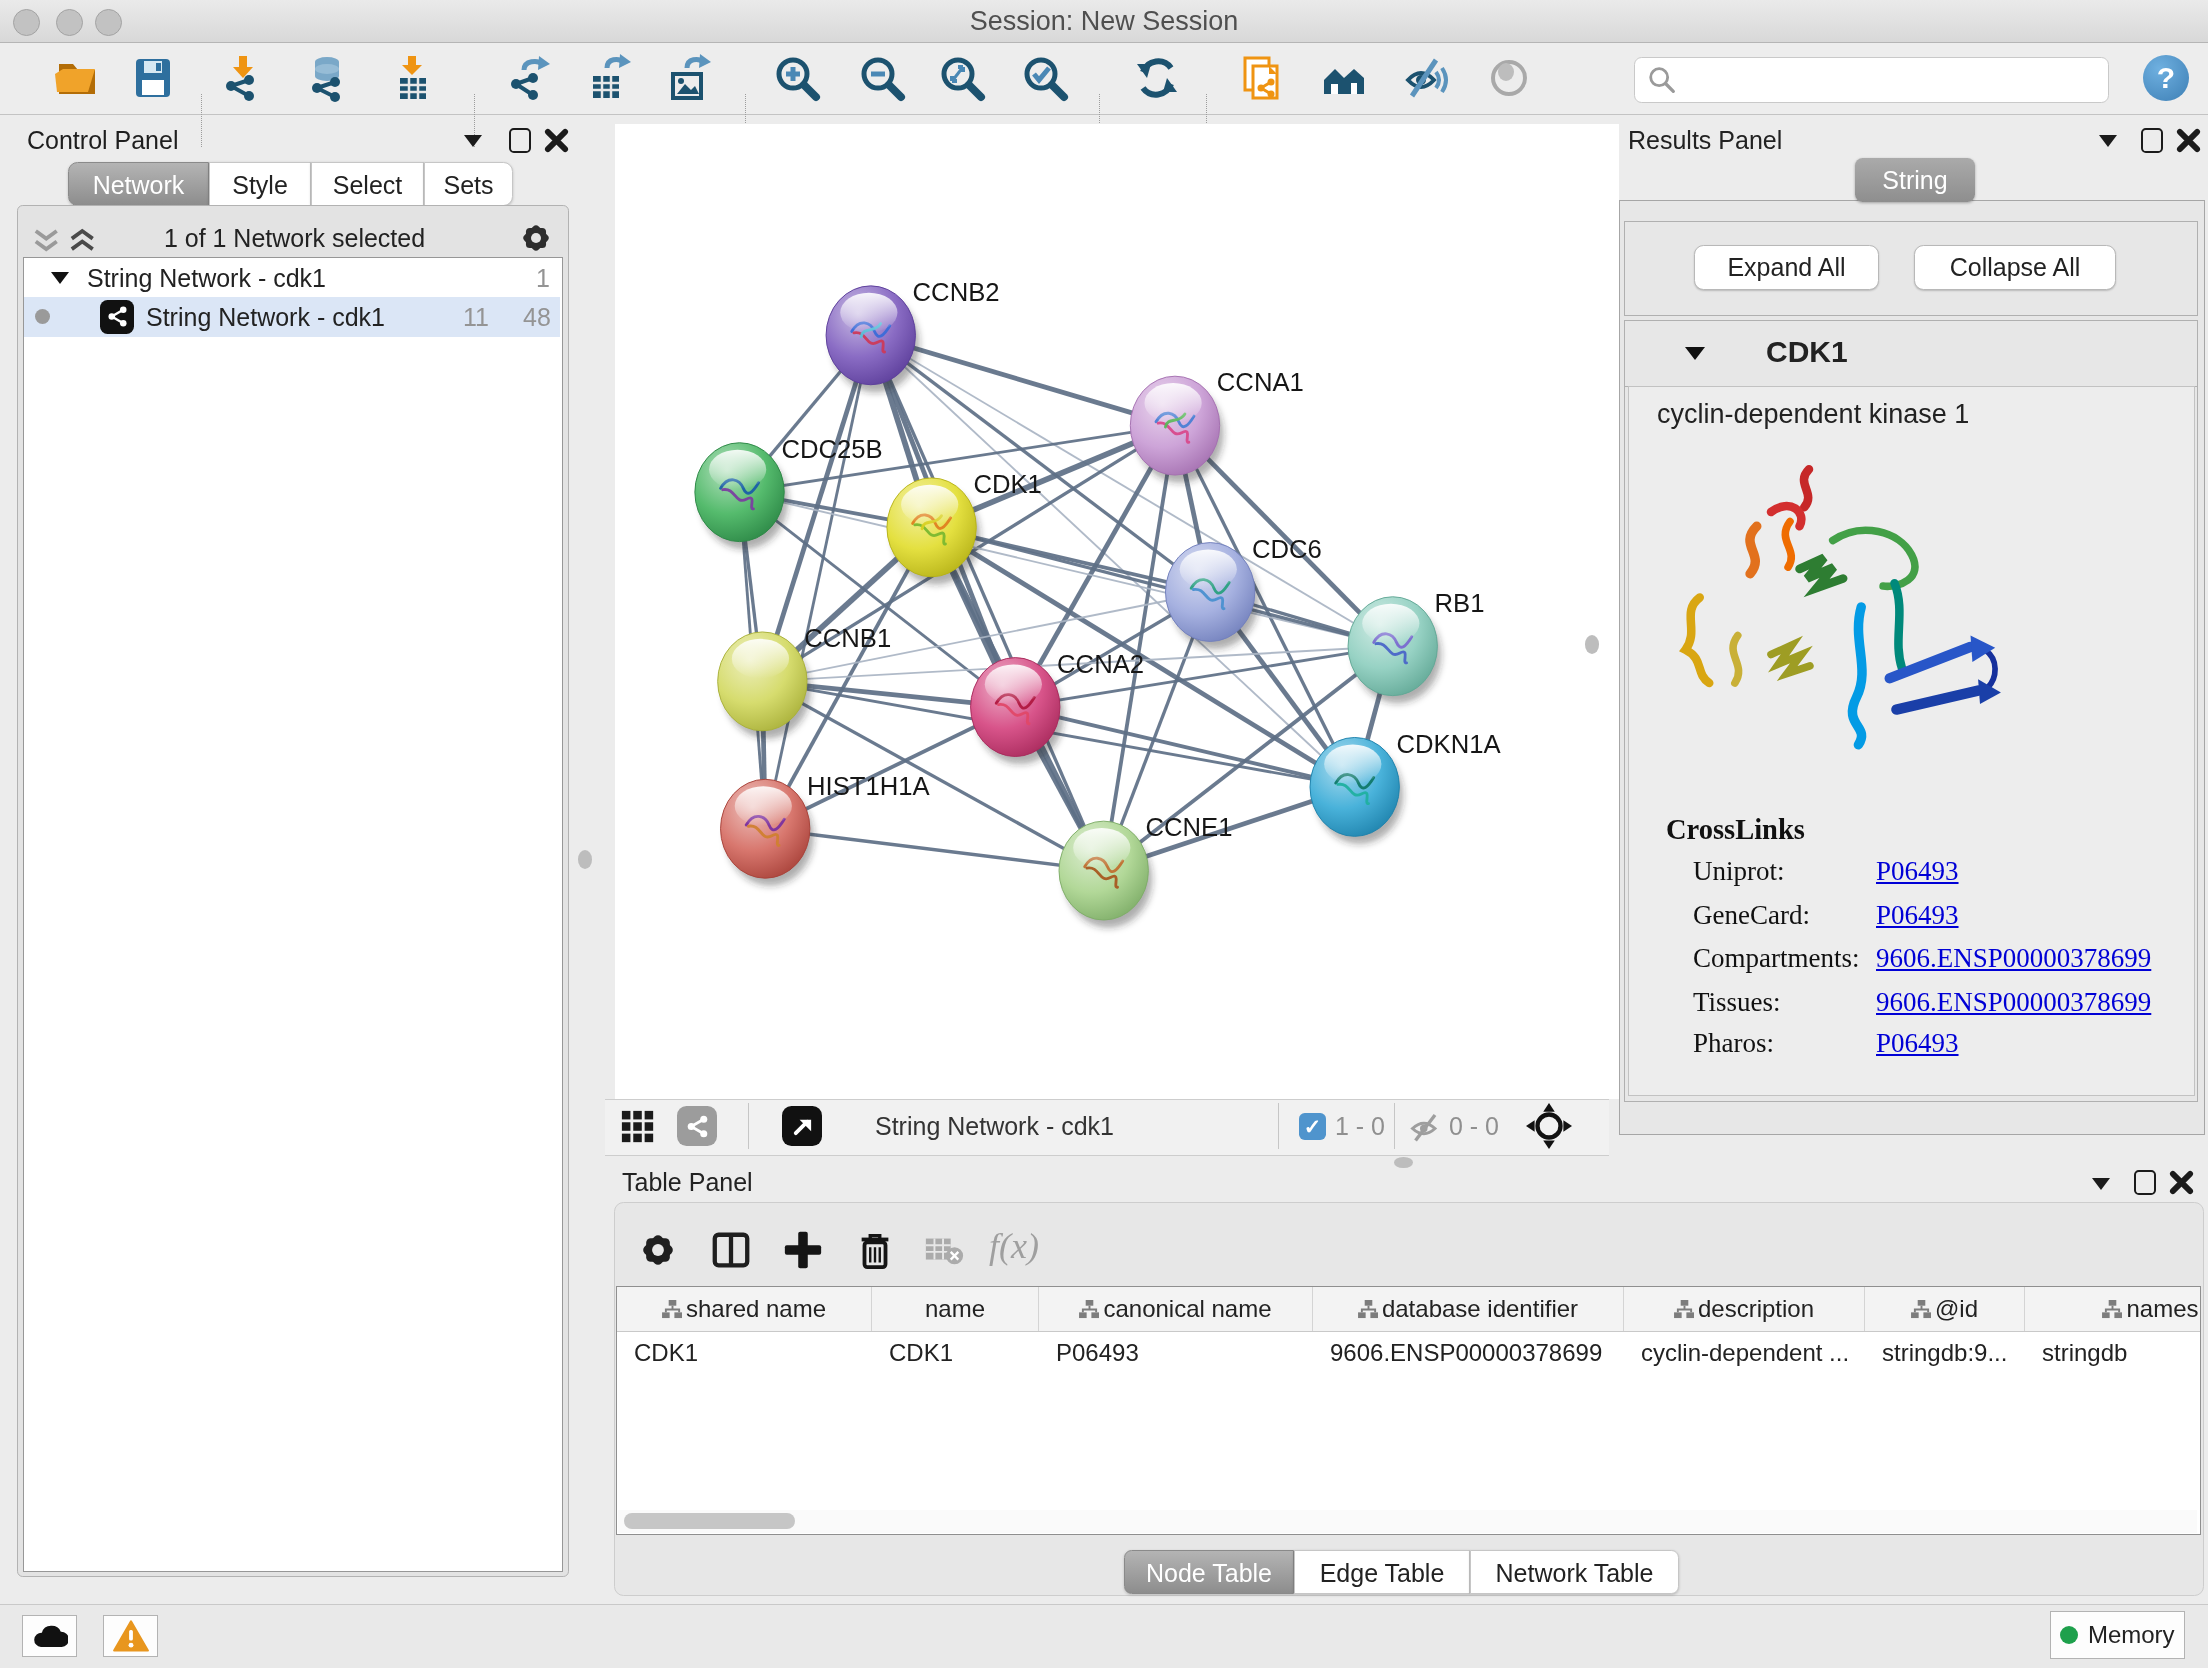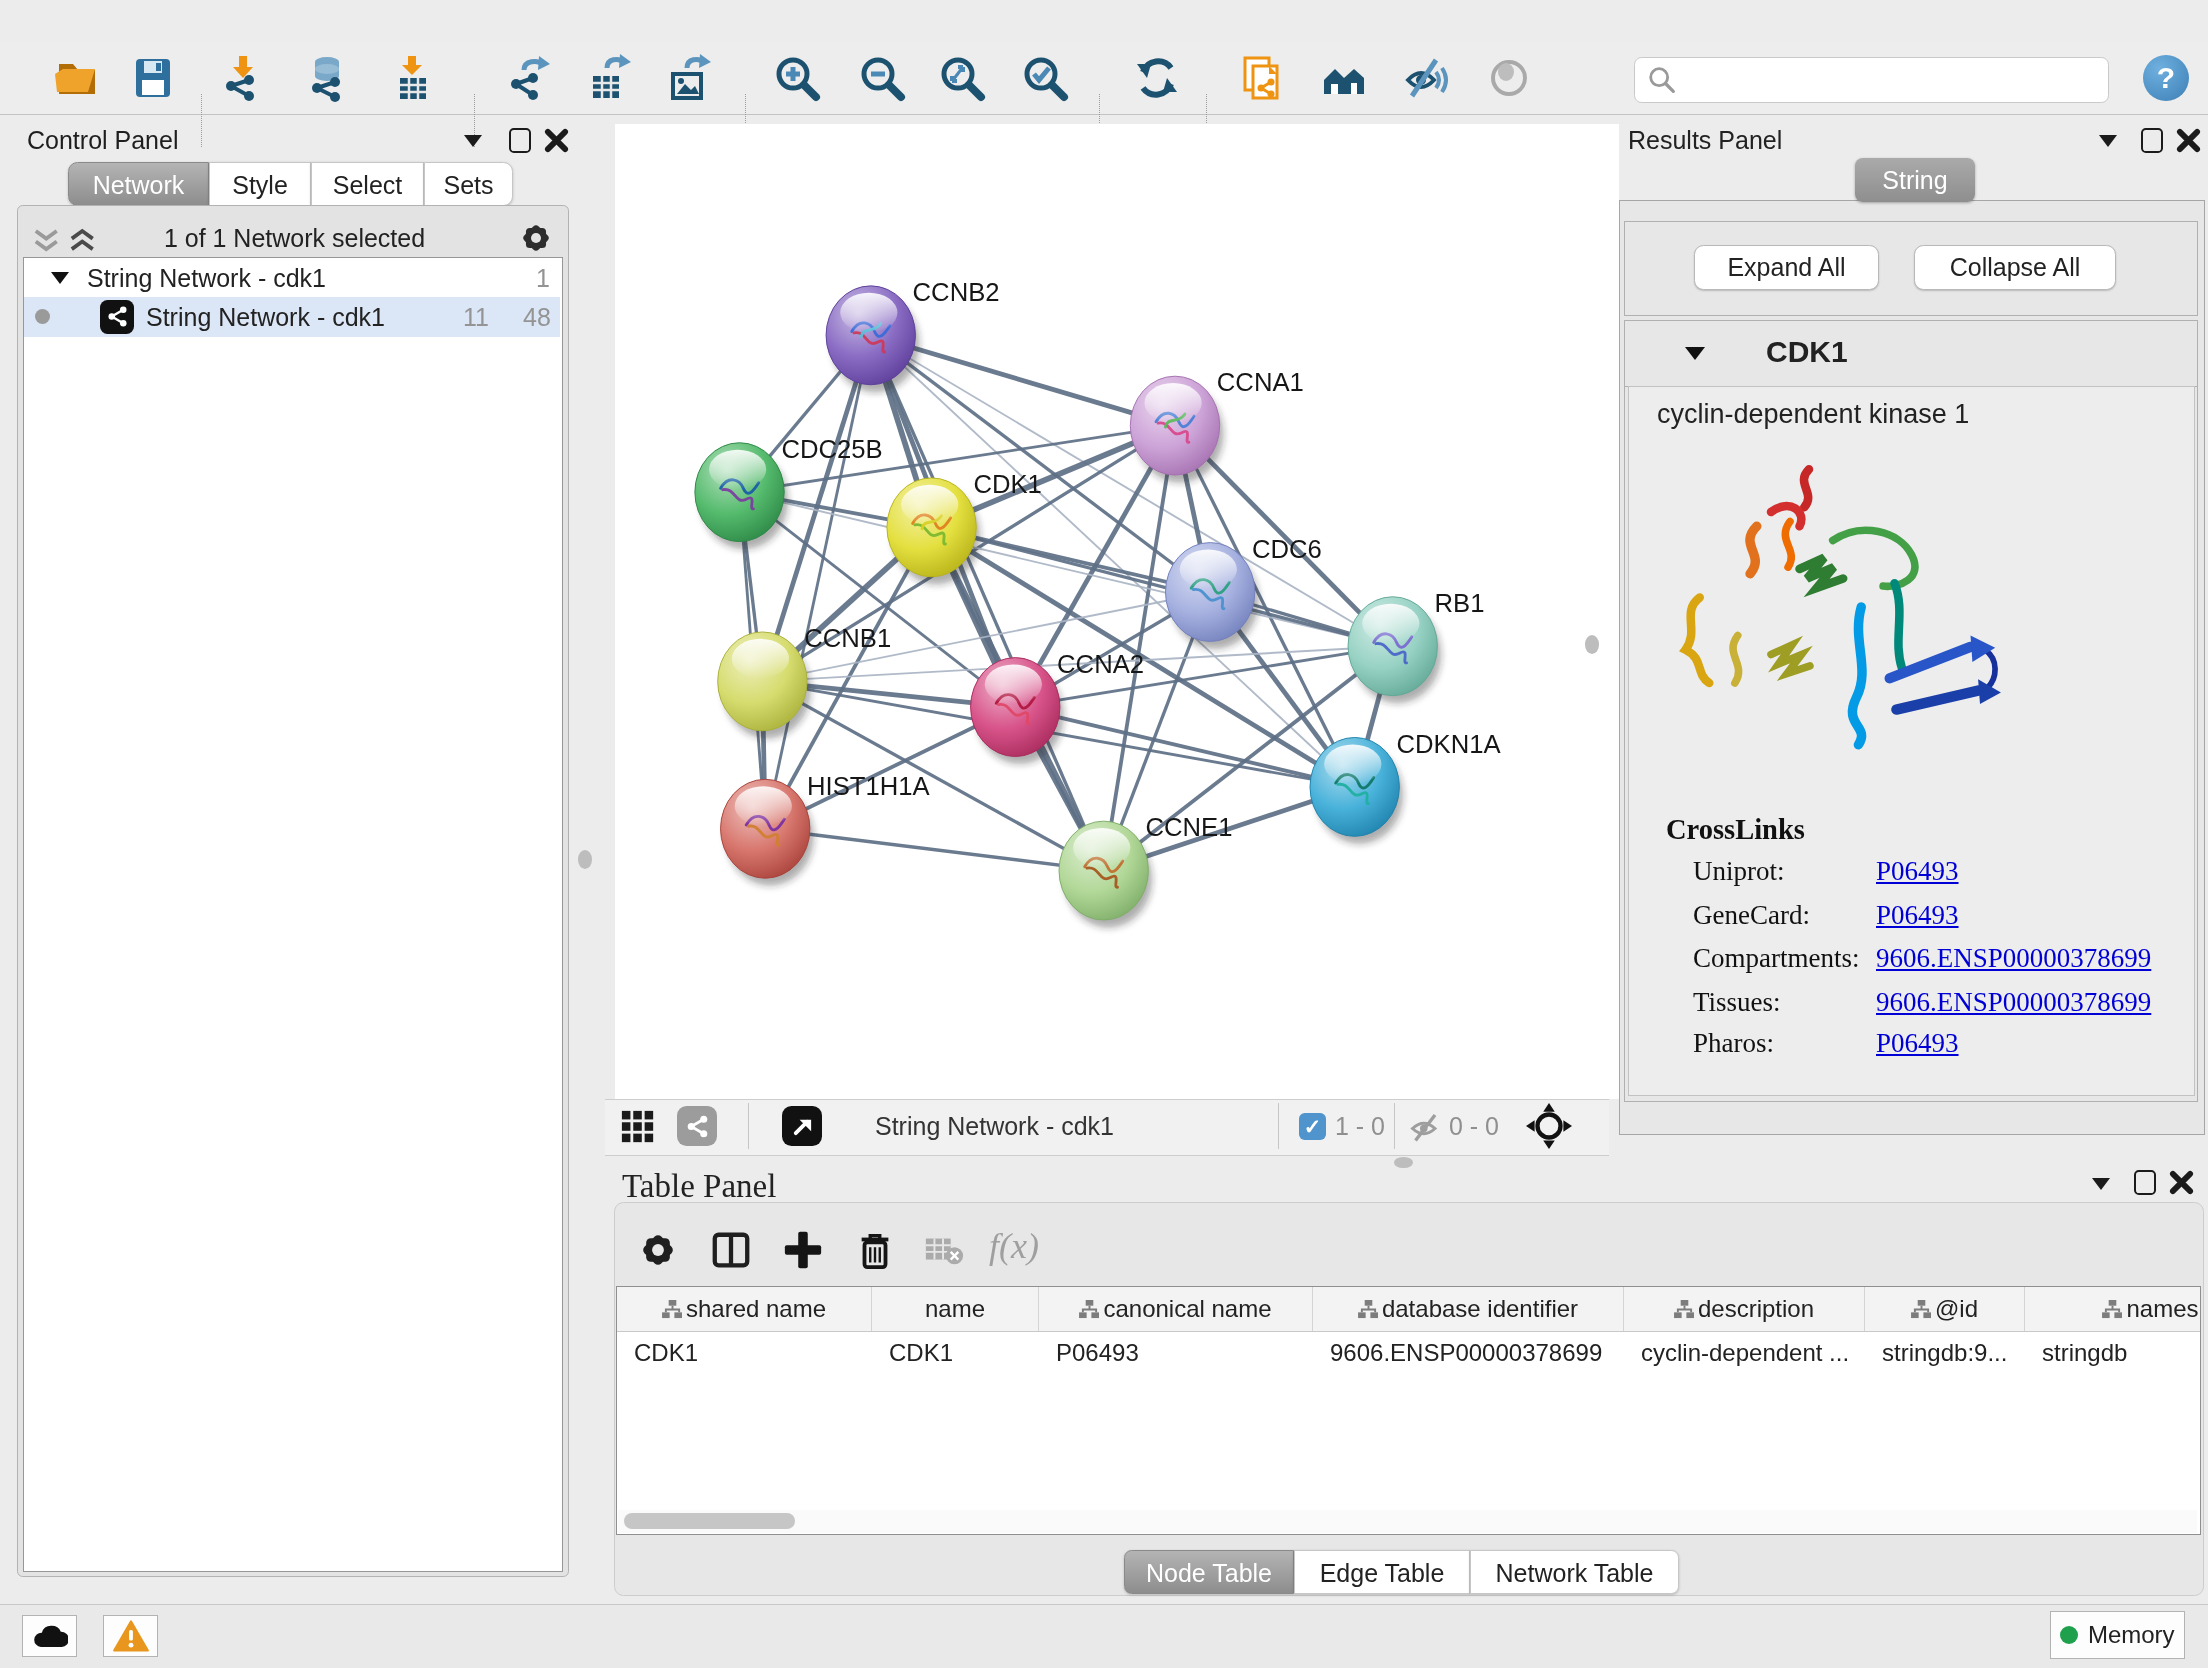--- a/index.html
+++ b/index.html
@@ -81,21 +81,21 @@
   .rp-content{position:absolute;left:1628px;top:386px;width:567px;height:710px;background:#ededed;
               border:1px solid #c2c2c2;box-sizing:border-box;}
   .rp-desc{position:absolute;left:1657px;top:399px;font-size:27px;}
   .xl-title{position:absolute;left:1666px;top:814px;font-family:"Liberation Serif",serif;
             font-weight:bold;font-size:28.5px;color:#111;}
   .xl-label{position:absolute;left:1693px;font-family:"Liberation Serif",serif;font-size:27px;color:#111;}
   .xl-link{position:absolute;left:1876px;font-family:"Liberation Serif",serif;font-size:27px;
            color:#0000d6;text-decoration:underline;}
 
   
-  .tp-title{position:absolute;left:622px;top:1168px;font-size:33px;font-family:Liberation Serif, serif;}
+  .tp-title{position:absolute;left:622px;top:1168px;font-size:25px;}
   .tp-main{position:absolute;left:614px;top:1202px;width:1588px;height:392px;background:#e7e7e7;
            border:1px solid #cdcdcd;border-radius:9.5px;}
   .tp-toolbtn{position:absolute;top:1225px;width:49px;height:49px;display:flex;align-items:center;justify-content:center;}
   .fx-label{position:absolute;left:989px;top:1225px;font-family:"Liberation Serif",serif;
             font-style:italic;font-size:36px;color:#9f9f9f;}
   .tp-table{position:absolute;left:616px;top:1286px;width:1585px;height:249px;background:#fff;
             border:1.9px solid #8f8f8f;box-sizing:border-box;overflow:hidden;}
   .tp-header{display:flex;height:44px;background:#f3f3f3;border-bottom:1.9px solid #c9c9c9;}
   .th-cell{display:flex;align-items:center;justify-content:center;gap:3px;font-size:24px;
            border-right:1px solid #d4d4d4;box-sizing:border-box;flex:0 0 auto;}
@@ -121,20 +121,26 @@
   .memory-btn{position:absolute;left:2050px;top:1611px;width:135px;height:48px;background:#fdfdfd;
               border:1.9px solid #b3b3b3;box-sizing:border-box;display:flex;align-items:center;
               justify-content:center;gap:9.5px;font-size:24px;}
   .memdot{width:18px;height:18px;border-radius:50%;background:#1ea04c;}
 </style>
 </head>
 <body>
 
 <div id="app">
 
+  <div class="titlebar">
+    <div class="tl" style="left:13.3px;"></div>
+    <div class="tl" style="left:56px;"></div>
+    <div class="tl" style="left:95px;"></div>
+    <div class="window-title">Session: New Session</div>
+  </div>
 
   <div class="toolbar">
     <div class="tb-sep" style="left:201px;"></div>
     <div class="tb-sep" style="left:474px;"></div>
     <div class="tb-sep" style="left:745px;"></div>
     <div class="tb-sep" style="left:1099px;"></div>
     <div class="tb-sep" style="left:1206px;"></div>
   </div>
 
   <div class="tb-btn" style="left:52px;">

